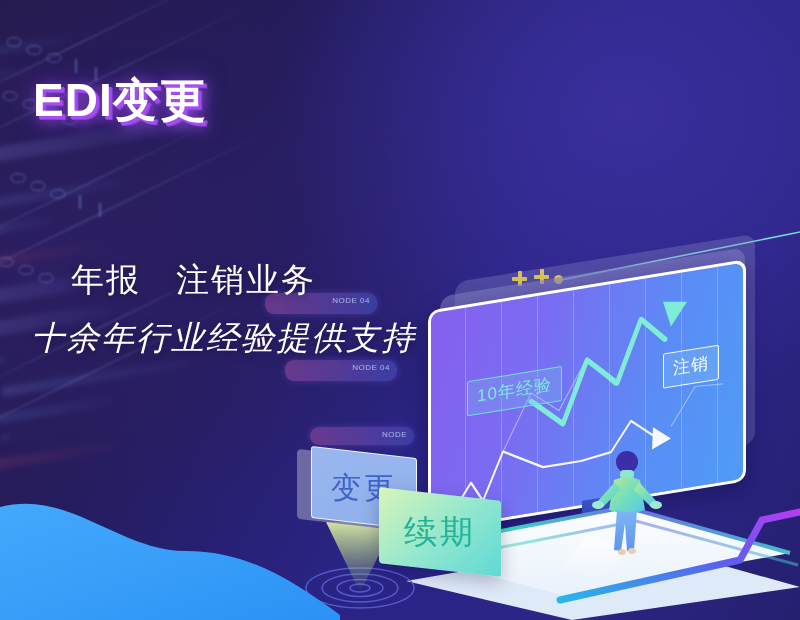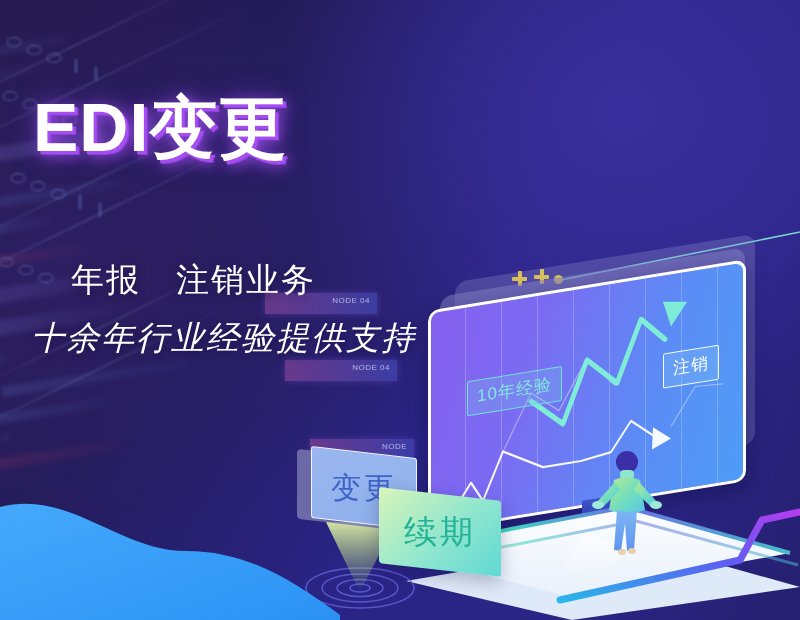--- a/index.html
+++ b/index.html
@@ -39,34 +39,34 @@
   .diag{
     position:absolute;left:-120px;top:120px;width:700px;height:460px;
     opacity:.30;filter:blur(1.2px);
   }
   .diag i{
     position:absolute;display:block;height:1.6px;width:340px;
     background:linear-gradient(90deg,rgba(255,255,255,0),rgba(170,190,255,.6),rgba(255,255,255,0));
     transform:rotate(-26deg);transform-origin:left center;
   }
   .node-pill{
-    position:absolute;height:21px;border-radius:0;
+    position:absolute;height:21px;border-radius:9px;
     background:linear-gradient(90deg,rgba(126,66,150,.75),rgba(70,78,190,.62));
     box-shadow:0 0 7px rgba(110,80,200,.45);
     filter:blur(.5px);
   }
   .node-pill span{
     position:absolute;right:7px;top:3px;font-size:8px;letter-spacing:.5px;
     color:rgba(215,225,255,.72);
   }
 
   
   #title{
-    position:absolute;left:33px;top:93px;
-    font-size:68px;font-weight:bold;line-height:1;letter-spacing:1px;
+    position:absolute;left:33px;top:77px;
+    font-size:46px;font-weight:bold;line-height:1;letter-spacing:1px;
     color:#ffffff;white-space:nowrap;
     text-shadow:
       3px 3px 0 #a44df0,
       4px 4px 0 #8a3fd8,
       5px 5px 14px rgba(170,80,245,.85),
       0 0 26px rgba(150,80,255,.55);
     text-align: right;
   }
   .sub{
     position:absolute;left:31px;color:#ffffff;white-space:nowrap;
@@ -218,21 +218,21 @@
       <i style="left:90px;top:270px;width:280px;"></i>
       <i style="left:30px;top:340px;width:380px;"></i>
     </div>
 
     <div class="node-pill" style="left:265px;top:293px;width:112px;">
         <span>NODE 04</span>
       </div>
     <div class="node-pill" style="left:285px;top:360px;width:112px;">
         <span>NODE 04</span>
       </div>
-    <div class="node-pill" style="left:310px;top:439px;width:104px;height:18px;">
+    <div class="node-pill" style="left:310px;top:427px;width:104px;height:18px;">
         <span>NODE</span>
       </div>
 
     <svg width="800" height="620" style="position:absolute;left:0;top:0;opacity:.30;filter:blur(.8px);">
       <g fill="none" stroke="#93b4ff" stroke-width="1.3">
         <ellipse cx="14" cy="42" rx="7" ry="4.5"></ellipse>
           <ellipse cx="34" cy="50" rx="7" ry="4.5"></ellipse>
         <ellipse cx="54" cy="58" rx="7" ry="4.5"></ellipse>
           <ellipse cx="10" cy="96" rx="7" ry="4.5"></ellipse>
         <ellipse cx="30" cy="104" rx="7" ry="4.5"></ellipse>

